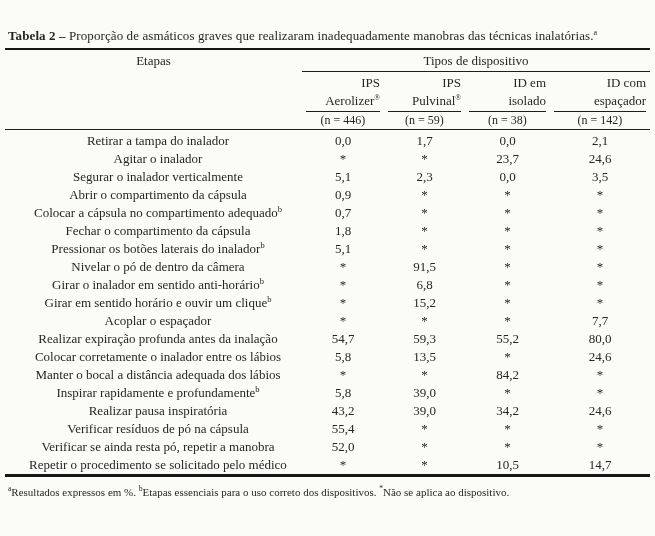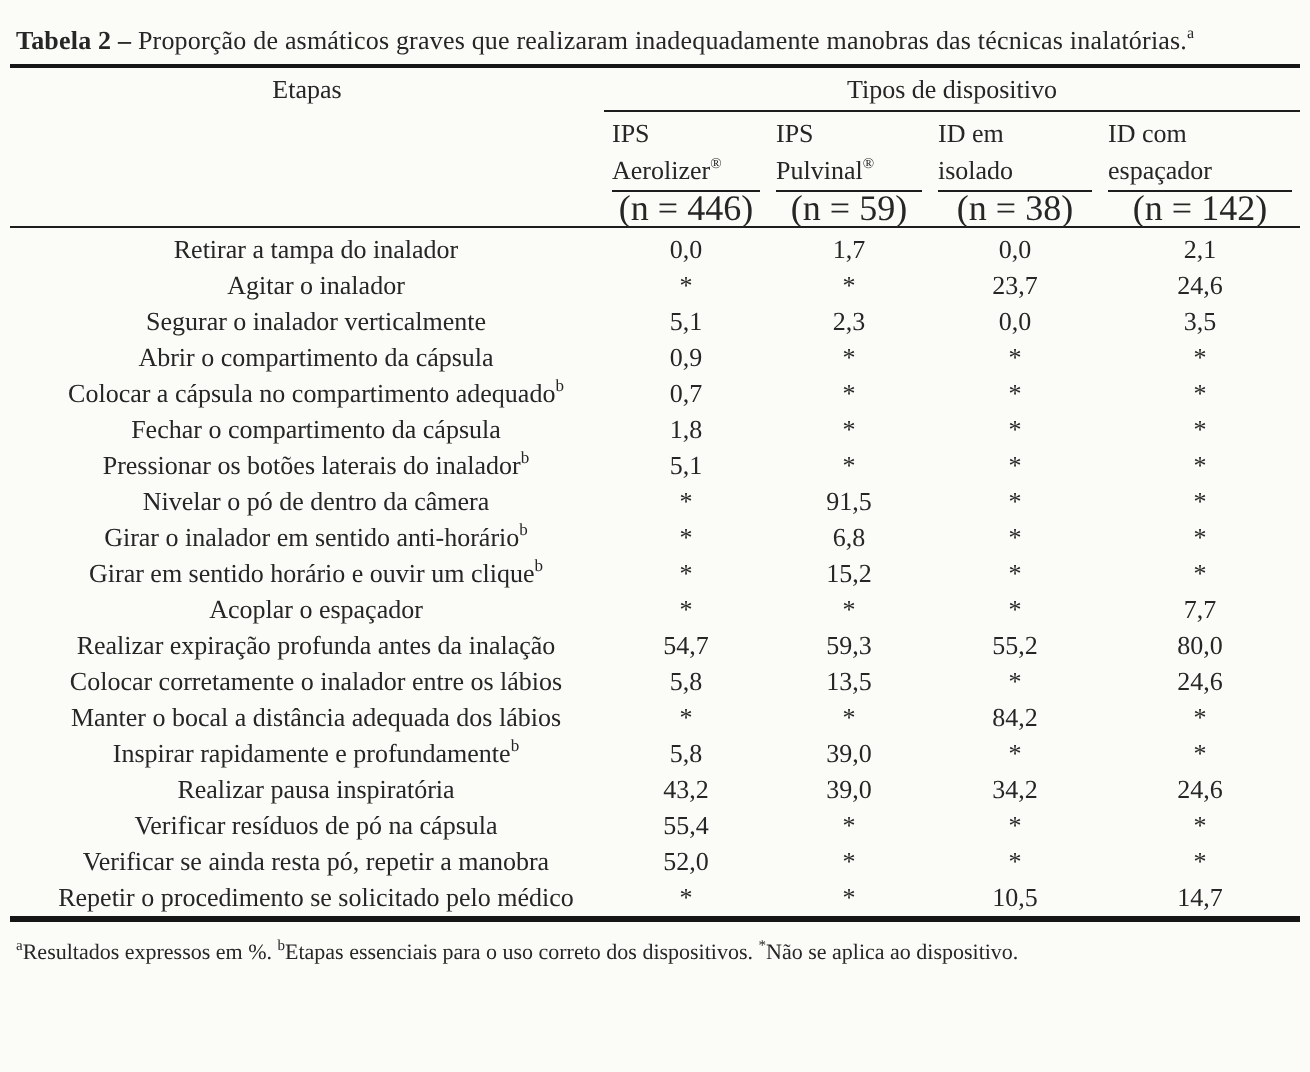--- a/index.html
+++ b/index.html
@@ -10,20 +10,21 @@
     font-family:"Liberation Serif", serif;
     overflow:hidden;
   }
   .page{padding:8px 5px 0 5px;}
 
   .title{
     font-size:13px;line-height:17px;
     padding-left:3px;margin-bottom:4px;
     letter-spacing:0.1px;
     white-space:nowrap;
+    margin-top:16px;
   }
   .title-label{font-weight:bold;}
   .title sup{font-size:8px;}
 
   table{
     width:100%;
     border-collapse:collapse;
     table-layout:fixed;
     border-top:2px solid #161616;
     border-bottom:3px solid #161616;
@@ -39,25 +40,25 @@
   .group-h{
     vertical-align:top;padding-top:3px;padding-bottom:2px;
     text-align:center;
     border-bottom:1.5px solid #1d1d1d;
   }
   th.dev{vertical-align:bottom;padding-top:3px;}
   .dev-inner{
     margin:0 4px;
     padding-bottom:2px;
     border-bottom:1.5px solid #1d1d1d;
-    line-height:15px;font-size:13px;text-align:left;
+    line-height:15px;font-size:13px;text-align:right;
   }
   .dev-inner sup{font-size:7.5px;}
   tr.nrow th{
-    font-size:18px;height:17px;line-height:17px;
+    font-size:12px;height:17px;line-height:17px;
     border-bottom:1.5px solid #1d1d1d;
     text-align:center;
   }
 
   tbody td{
     font-size:13px;height:18px;line-height:18px;
     padding:0;white-space:nowrap;overflow:hidden;
   }
   tbody tr:first-child td{padding-top:2px;}
   td.lbl{text-align:center;padding-left:9px;}

